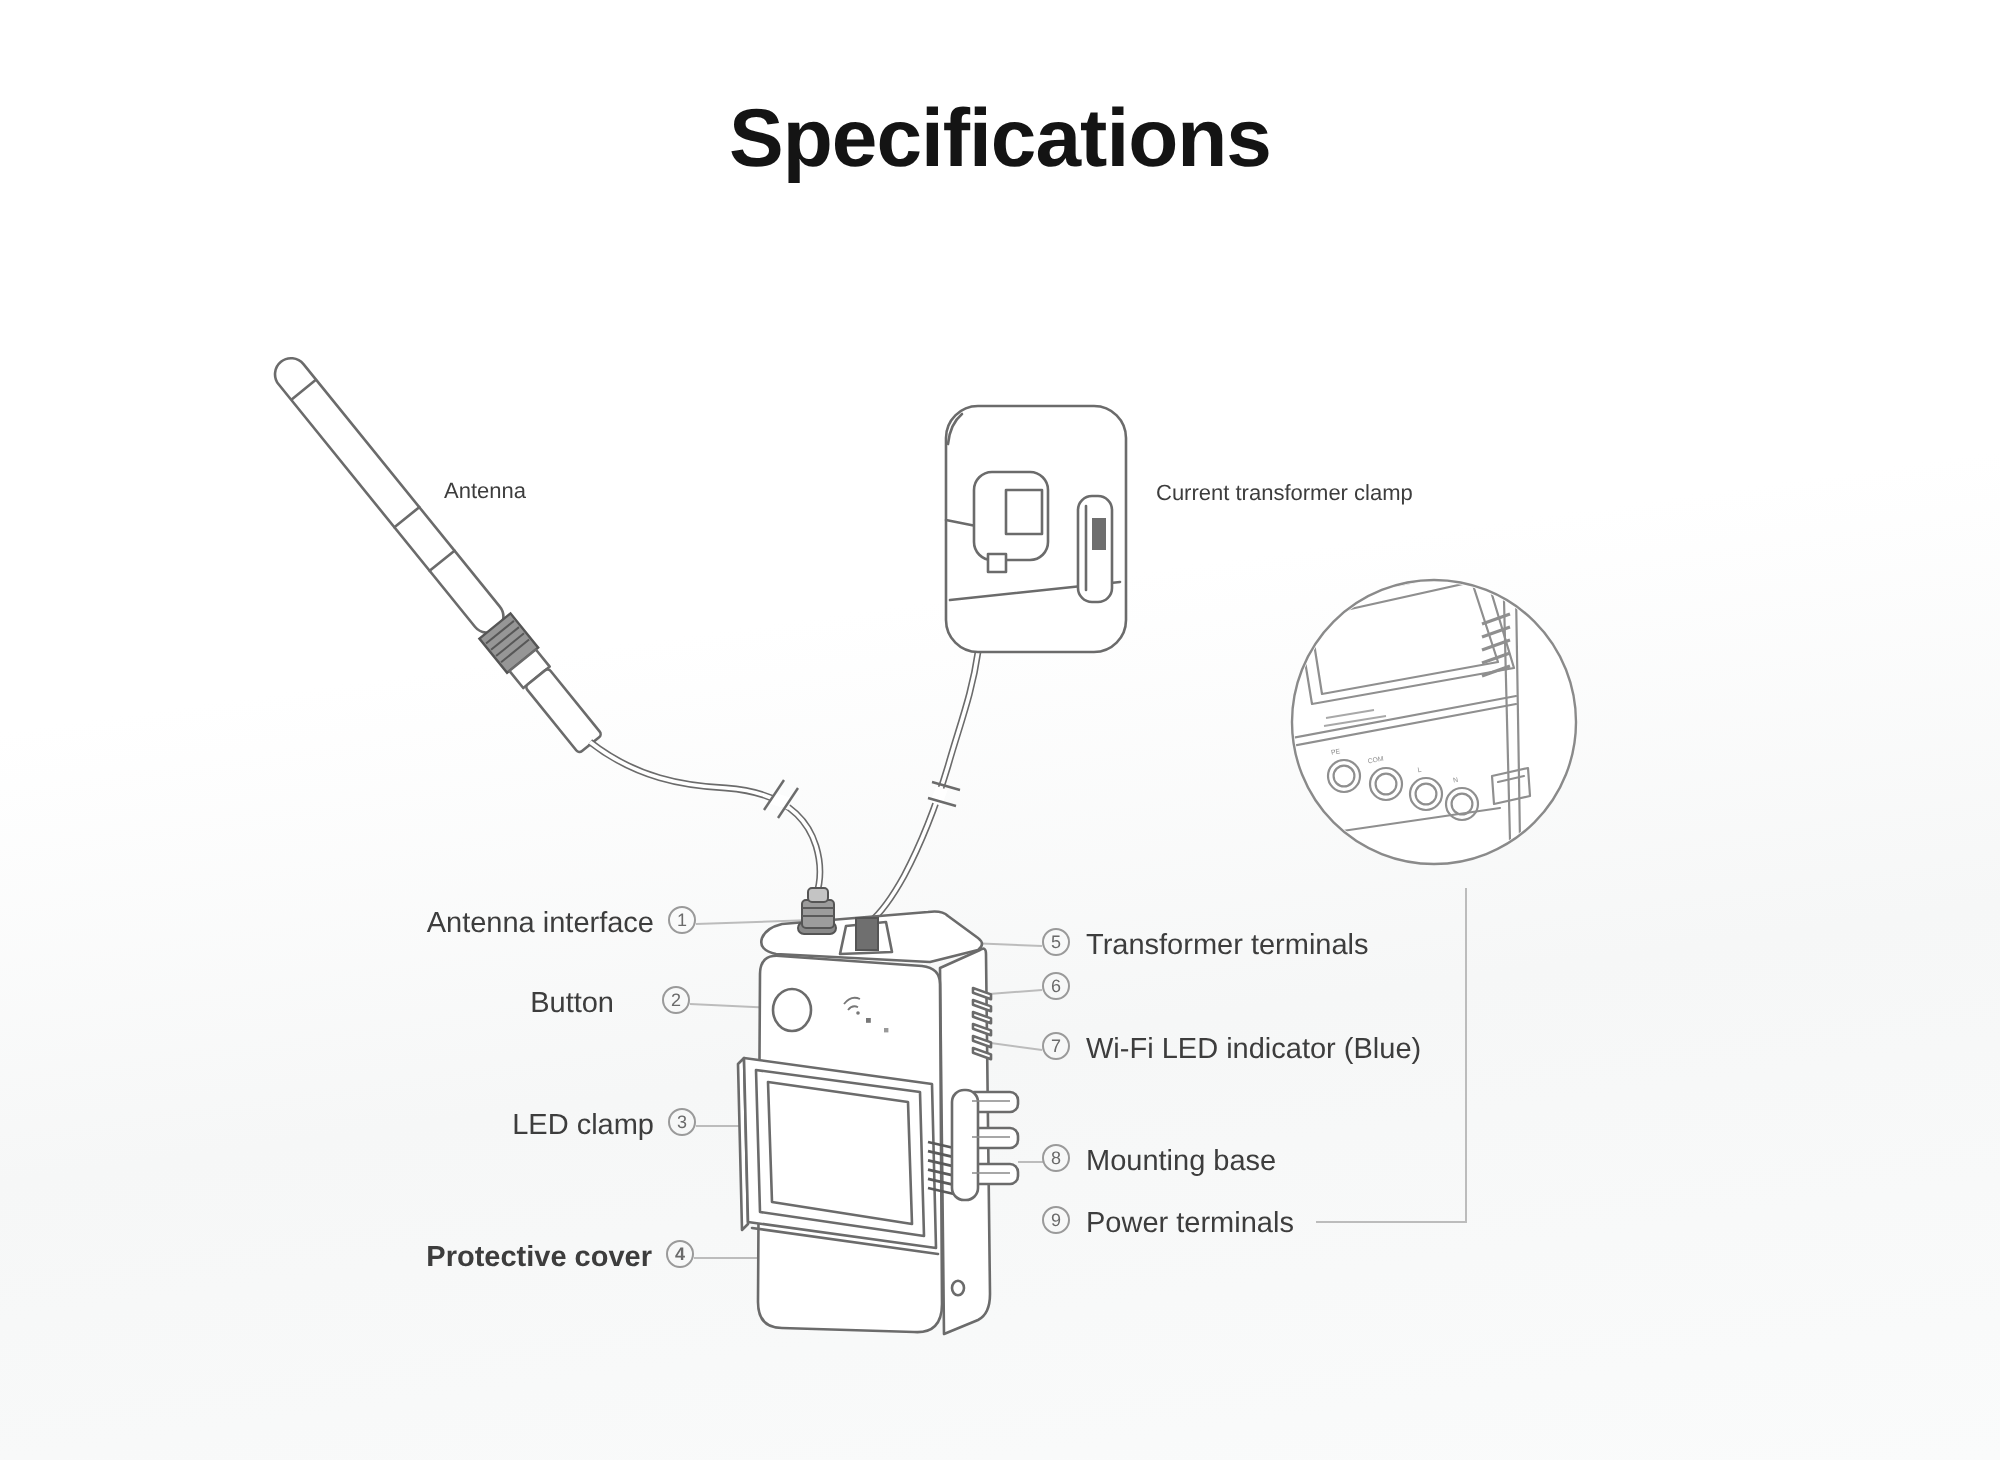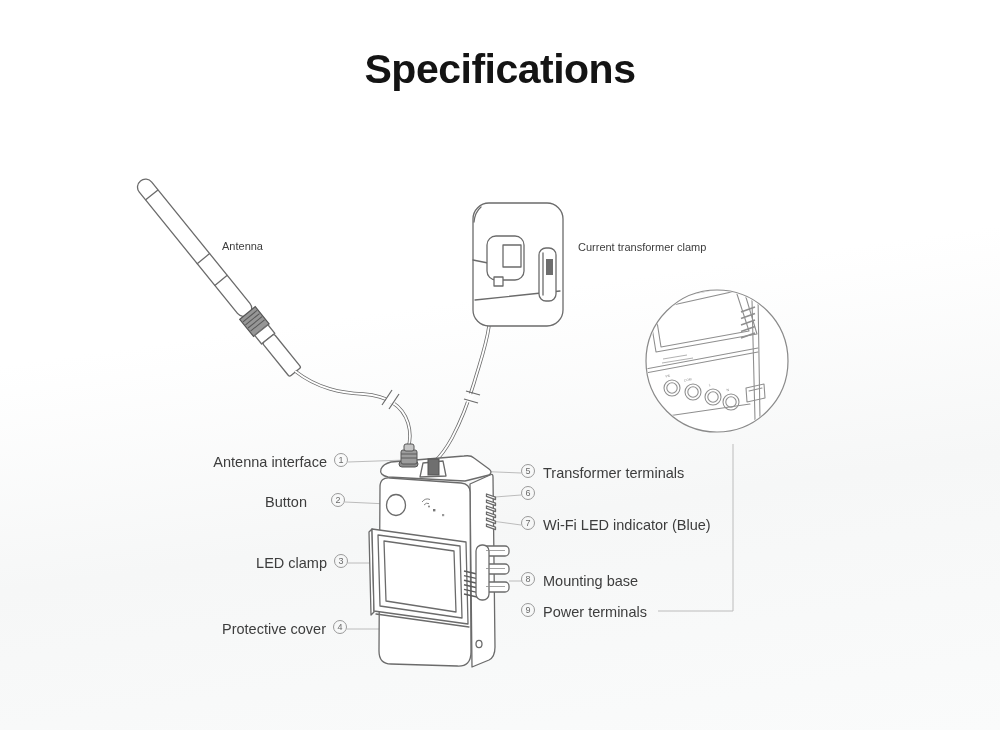--- a/index.html
+++ b/index.html
@@ -217,21 +217,21 @@
     <span class="num">1</span>
   </div>
   <div class="callout left" style="right:655px;top:493px;gap:17px;">
     <span class="txt">Button</span>
     <span class="num">2</span>
   </div>
   <div class="callout left" style="right:652px;top:554px;">
     <span class="txt">LED clamp</span>
     <span class="num">3</span>
   </div>
-  <div class="callout left" style="right:653px;top:620px;">
+  <div class="callout left" style="right:653px;top:620px;font-weight:bold;">
     <span class="txt">Protective cover</span>
     <span class="num">4</span>
   </div>
 
   <div class="callout right" style="left:521px;top:464px;">
     <span class="num">5</span>
     <span class="txt">Transformer terminals</span>
   </div>
   <div class="callout right" style="left:521px;top:486px;">
     <span class="num">6</span>

